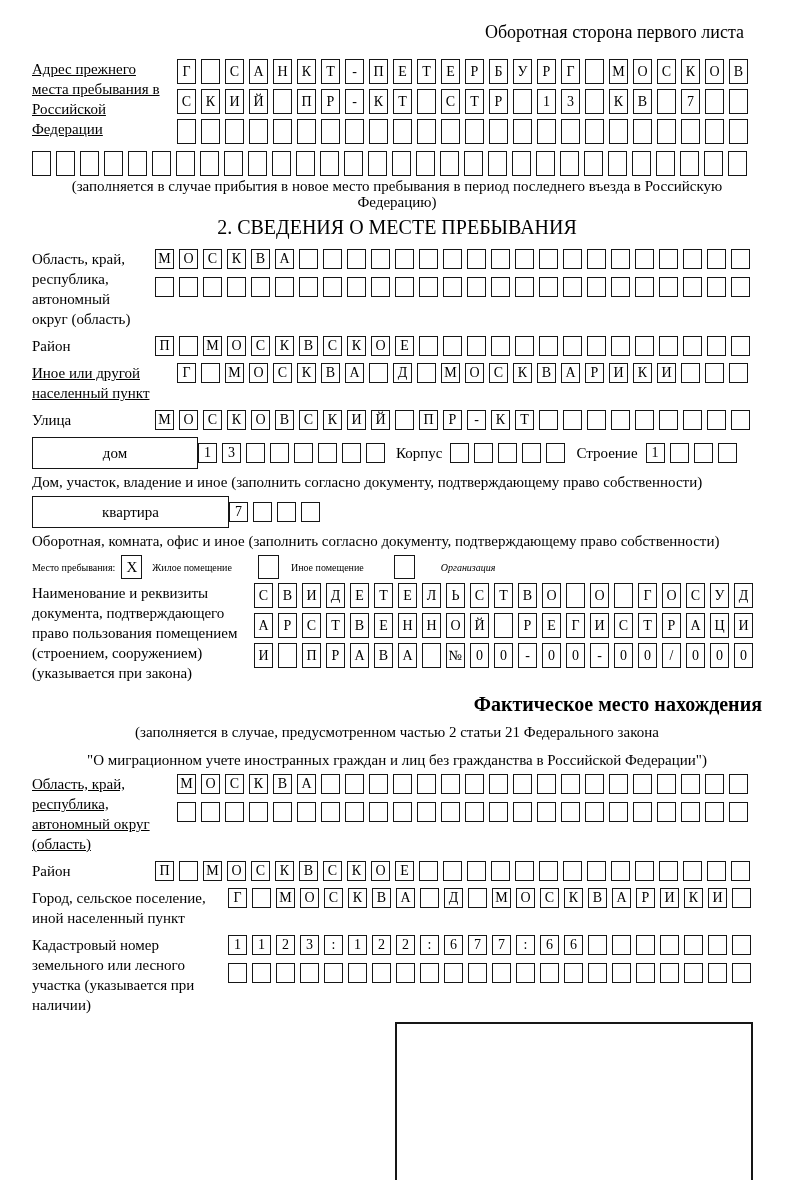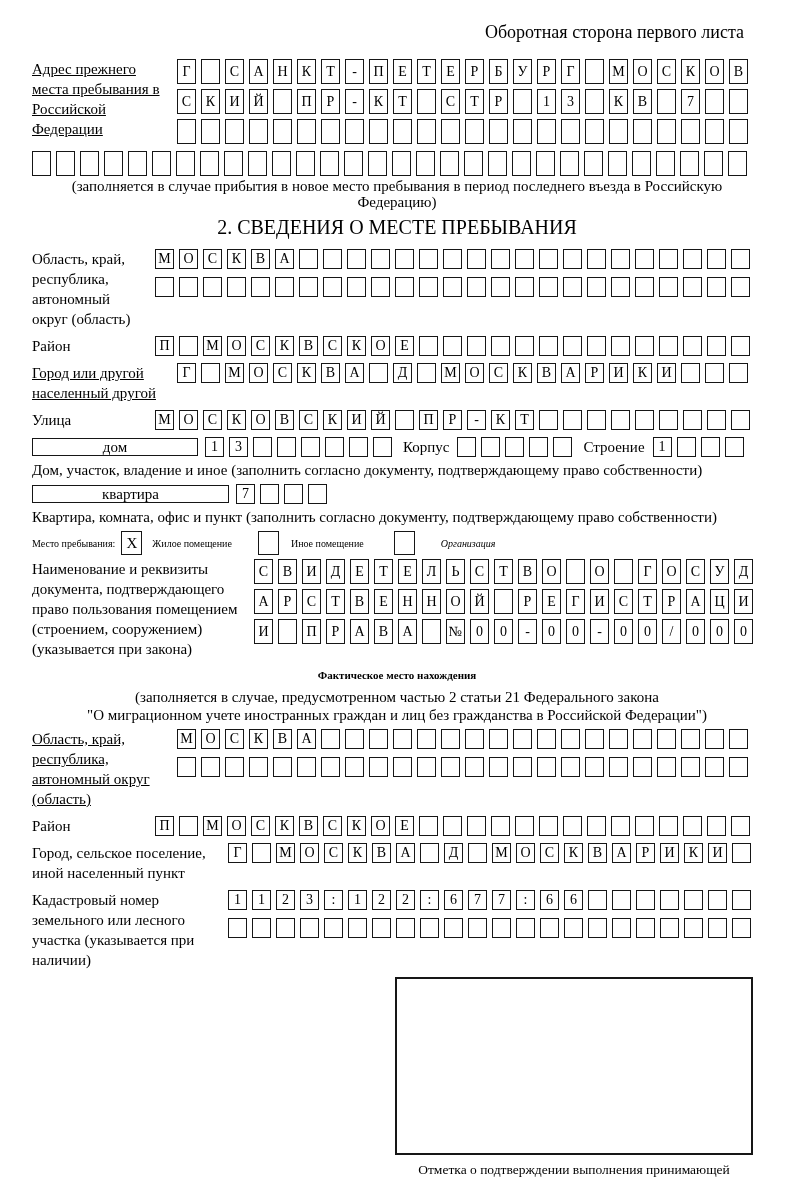--- a/index.html
+++ b/index.html
@@ -25,25 +25,25 @@
           font-size:14px; line-height:1; }
   .tall .cbox { height:25px; }
   .tall .boxrow + .boxrow { margin-top:5px; }
 
   .fullrow { margin:4px 0 2px 0; }
 
   .cap { font-size:15px; line-height:16px; margin-bottom:6px; }
   .cap.center { text-align:center; }
 
   .h2 { font-size:20px; font-weight:normal; text-align:center; margin:6px 0 10px 0; }
-  .h3 { font-size:11px; font-weight:bold; text-align:center; margin:10px 0 8px 0; }
+  .h3 { font-size:20px; font-weight:bold; text-align:right; margin:10px 0 8px 0; }
 
   .houserow { display:flex; align-items:center; margin-bottom:5px; }
-  .widebox { border:1.5px solid #161616; height:18px; display:flex; align-items:center;
-             justify-content:center; font-size:15px; margin-right:7px; }
+  .widebox { border:1.5px solid #161616; height:32px; display:flex; align-items:center;
+             justify-content:center; font-size:15px; }
   .widebox.dom { width:166px; }
   .widebox.flat { width:197px; }
   .inline-lbl { font-size:15px; margin:0 8px 0 6px; white-space:nowrap;text-align:right; }
 
   .stayrow { display:flex; align-items:center; margin:4px 0 4px 0; }
   .stayrow .lbl-inline { font-size:10px; white-space:nowrap; }
   .staybox { width:21px; height:24px; flex:0 0 21px; border:1.5px solid #161616;
              display:inline-flex; align-items:center; justify-content:center; font-size:15px; }
   .ml6{margin-left:6px;} .ml10{margin-left:10px;} .ml12{margin-left:12px;}
   .ml26{margin-left:26px;font-style:italic;} .ml30{margin-left:30px;}
@@ -263,21 +263,21 @@
         <span class="cbox"></span>
         <span class="cbox"></span>
         <span class="cbox"></span>
         <span class="cbox"></span>
         <span class="cbox"></span>
         <span class="cbox"></span>
       </div>
   </div>
 
   <div class="field">
-    <div class="lbl w145">Город или другой населенный другой</div>
+    <div class="lbl w145">Иное или другой населенный пункт</div>
     <div class="boxrow">
         <span class="cbox">Г</span>
         <span class="cbox"></span>
         <span class="cbox">М</span>
         <span class="cbox">О</span>
         <span class="cbox">С</span>
         <span class="cbox">К</span>
         <span class="cbox">В</span>
         <span class="cbox">А</span>
         <span class="cbox"></span>
@@ -362,21 +362,21 @@
 
   <div class="houserow">
     <div class="widebox flat">квартира</div>
     <div class="boxrow">
         <span class="cbox">7</span>
         <span class="cbox"></span>
         <span class="cbox"></span>
         <span class="cbox"></span>
       </div>
   </div>
-  <div class="cap">Квартира, комната, офис и пункт (заполнить согласно документу, подтверждающему право собственности)</div>
+  <div class="cap">Оборотная, комната, офис и иное (заполнить согласно документу, подтверждающему право собственности)</div>
 
   <div class="stayrow">
     <span class="lbl-inline">Место пребывания:</span>
     <span class="staybox ml6">Х</span>
     <span class="lbl-inline ml10">Жилое помещение</span>
     <span class="staybox ml26"></span>
     <span class="lbl-inline ml12">Иное помещение</span>
     <span class="staybox ml30"></span>
     <span class="lbl-inline ml26">Организация</span>
   </div>
@@ -450,21 +450,21 @@
           <span class="cbox">0</span>
           <span class="cbox">/</span>
           <span class="cbox">0</span>
           <span class="cbox">0</span>
           <span class="cbox">0</span>
         </div>
     </div>
   </div>
 
   <div class="h3">Фактическое место нахождения</div>
-  <div class="cap center" style="margin-bottom:2px;">(заполняется в случае, предусмотренном частью 2 статьи 21 Федерального закона</div>
+  <div class="cap center" style="margin-bottom:12px;">(заполняется в случае, предусмотренном частью 2 статьи 21 Федерального закона</div>
   <div class="cap center">"О миграционном учете иностранных граждан и лиц без гражданства в Российской Федерации")</div>
 
   <div class="field">
     <div class="lbl w145">Область, край, республика, автономный округ (область)</div>
     <div class="rows">
       <div class="boxrow">
           <span class="cbox">М</span>
           <span class="cbox">О</span>
           <span class="cbox">С</span>
           <span class="cbox">К</span>

